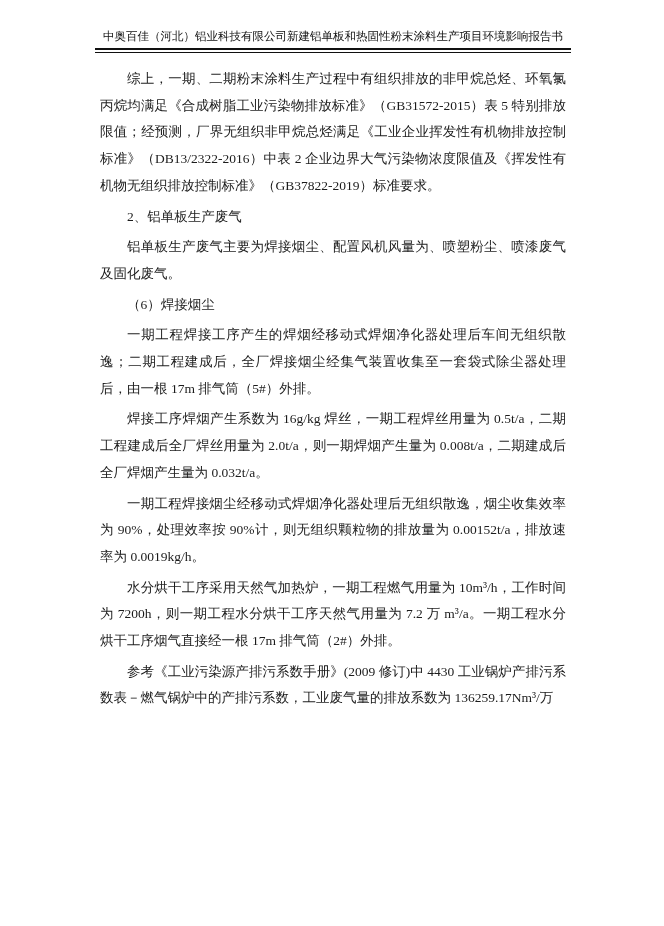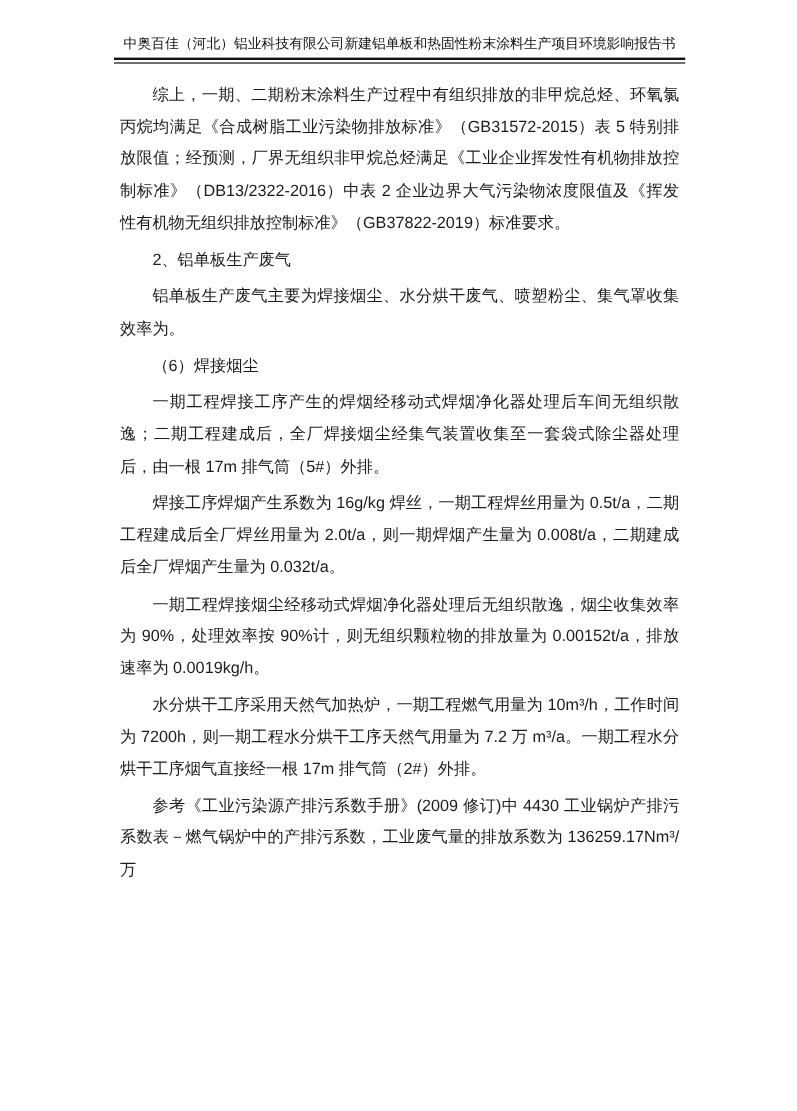--- a/index.html
+++ b/index.html
@@ -6,21 +6,21 @@
     margin: 0;
     padding: 0;
     background: #ffffff;
   }
   .page {
     position: relative;
     width: 664px;
     height: 778px;
     background: #ffffff;
     color: #1b1b1b;
-    font-family: Liberation Sans, sans-serif;
+    font-family: Liberation Serif, serif;
     overflow: hidden;
   }
   
   .header {
     position: absolute;
     top: 29px;
     left: 95px;
     width: 476px;
   }
   .header-title {
@@ -85,21 +85,21 @@
 <div class="page">
 
   <div class="header">
     <div class="header-title">中奥百佳（河北）铝业科技有限公司新建铝单板和热固性粉末涂料生产项目环境影响报告书</div>
     <div class="header-rule"></div>
   </div>
 
   <div class="doc-body">
     <p>综上，一期、二期粉末涂料生产过程中有组织排放的非甲烷总烃、环氧氯丙烷均满足《合成树脂工业污染物排放标准》（GB31572-2015）表 5 特别排放限值；经预测，厂界无组织非甲烷总烃满足《工业企业挥发性有机物排放控制标准》（DB13/2322-2016）中表 2 企业边界大气污染物浓度限值及《挥发性有机物无组织排放控制标准》（GB37822-2019）标准要求。</p>
     <p>2、铝单板生产废气</p>
-    <p>铝单板生产废气主要为焊接烟尘、水分烘干废气、喷塑粉尘、集气罩收集效率为。</p>
+    <p>铝单板生产废气主要为焊接烟尘、配置风机风量为、喷塑粉尘、喷漆废气及固化废气。</p>
     <p>（6）焊接烟尘</p>
     <p>一期工程焊接工序产生的焊烟经移动式焊烟净化器处理后车间无组织散逸；二期工程建成后，全厂焊接烟尘经集气装置收集至一套袋式除尘器处理后，由一根 17m 排气筒（5#）外排。</p>
     <p>焊接工序焊烟产生系数为 16g/kg 焊丝，一期工程焊丝用量为 0.5t/a，二期工程建成后全厂焊丝用量为 2.0t/a，则一期焊烟产生量为 0.008t/a，二期建成后全厂焊烟产生量为 0.032t/a。</p>
     <p>一期工程焊接烟尘经移动式焊烟净化器处理后无组织散逸，烟尘收集效率为 90%，处理效率按 90%计，则无组织颗粒物的排放量为 0.00152t/a，排放速率为 0.0019kg/h。</p>
     <p>水分烘干工序采用天然气加热炉，一期工程燃气用量为 10m³/h，工作时间为 7200h，则一期工程水分烘干工序天然气用量为 7.2 万 m³/a。一期工程水分烘干工序烟气直接经一根 17m 排气筒（2#）外排。</p>
     <p>参考《工业污染源产排污系数手册》(2009 修订)中 4430 工业锅炉产排污系数表－燃气锅炉中的产排污系数，工业废气量的排放系数为 136259.17Nm³/万</p>
   </div>
 
   <div class="footer">
     <div class="footer-row">

